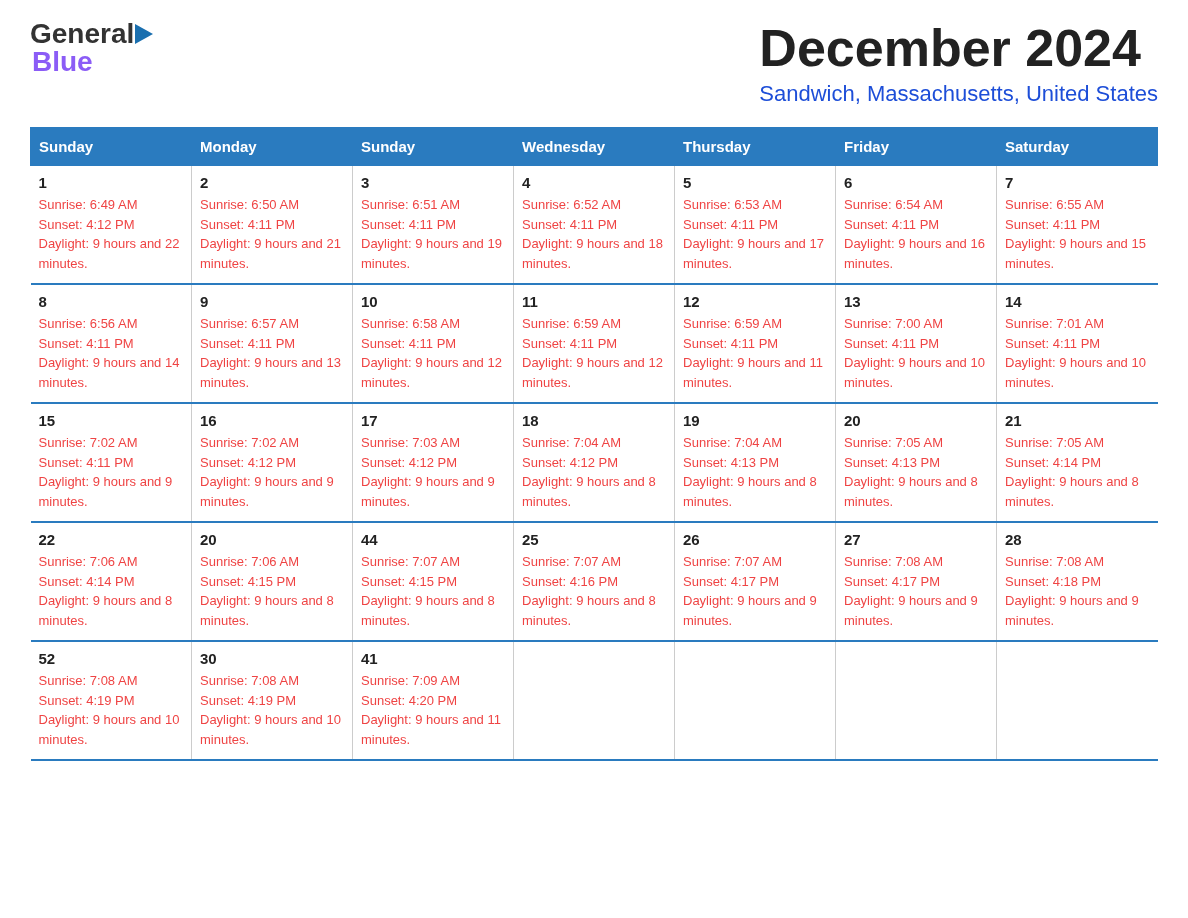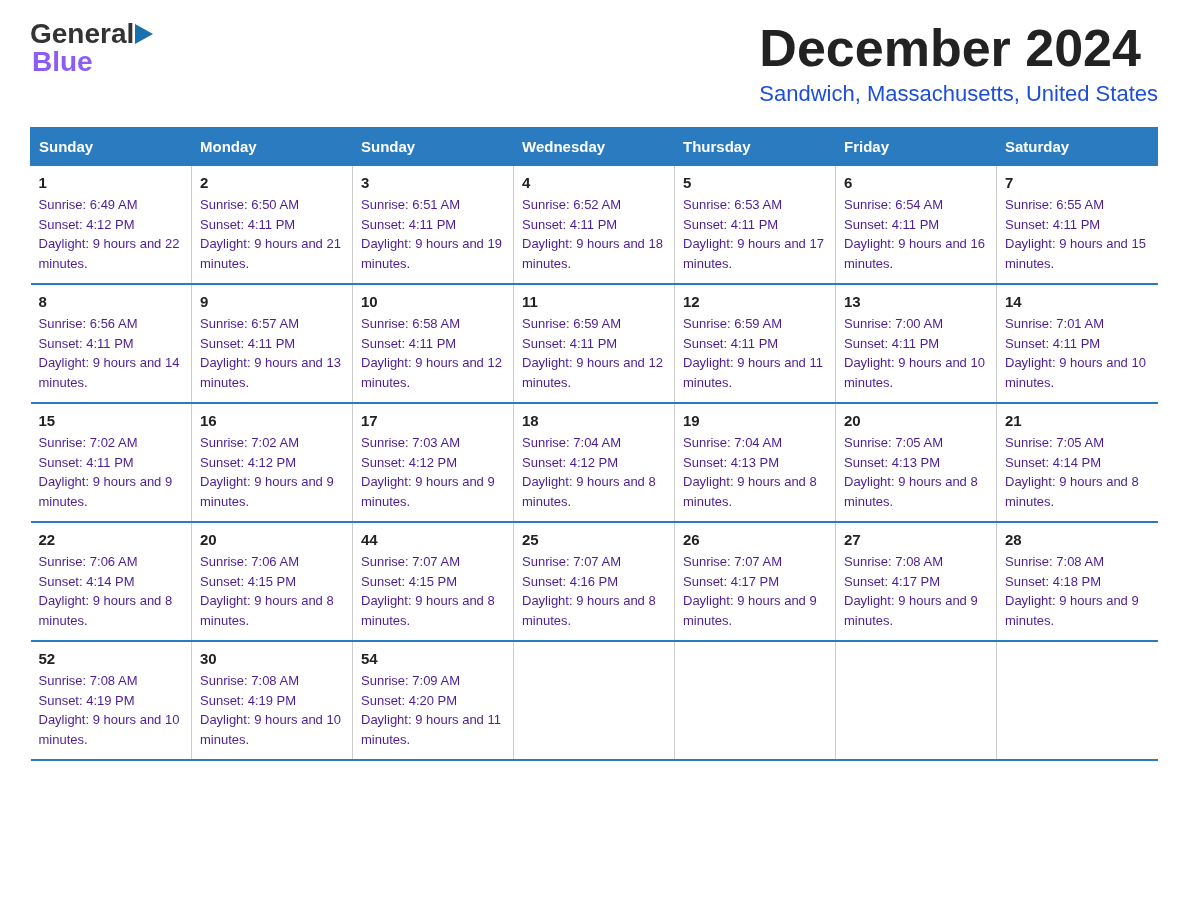--- a/index.html
+++ b/index.html
@@ -60,21 +60,21 @@
     }
     .day-number {
       font-size: 15px;
       font-weight: bold;
       color: #222;
       margin-bottom: 4px;
       display: block;
     }
     .day-info {
       font-size: 13px;
-      color: #4c1d95;
+      color: #ef4444;
       line-height: 1.5;
     }
     .empty-cell {
       background: #fff;
     }
     .logo-wrapper {
       display: flex;
       flex-direction: column;
       line-height: 1;
     }
@@ -377,21 +377,21 @@
       </td>
         <td>
         <span class="day-number">30</span>
         <div class="day-info">
           Sunrise: 7:08 AM<br>
           Sunset: 4:19 PM<br>
           Daylight: 9 hours and 10 minutes.
         </div>
       </td>
         <td>
-        <span class="day-number">54</span>
+        <span class="day-number">41</span>
         <div class="day-info">
           Sunrise: 7:09 AM<br>
           Sunset: 4:20 PM<br>
           Daylight: 9 hours and 11 minutes.
         </div>
       </td>
         <td class="empty-cell"></td>
         <td class="empty-cell"></td>
         <td class="empty-cell"></td>
         <td class="empty-cell"></td>

